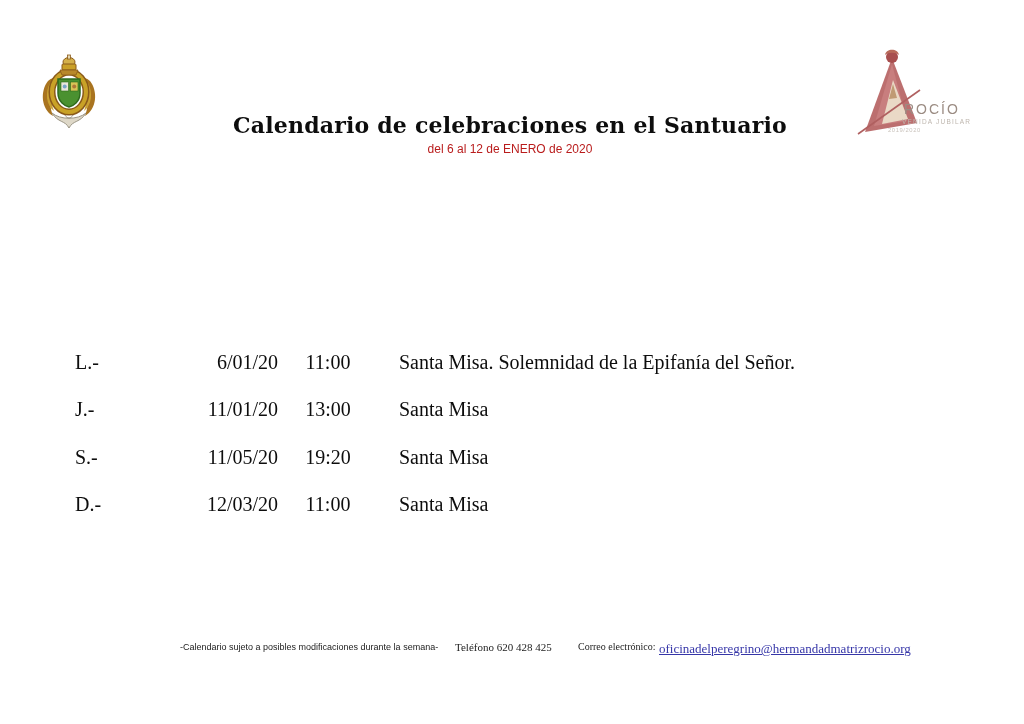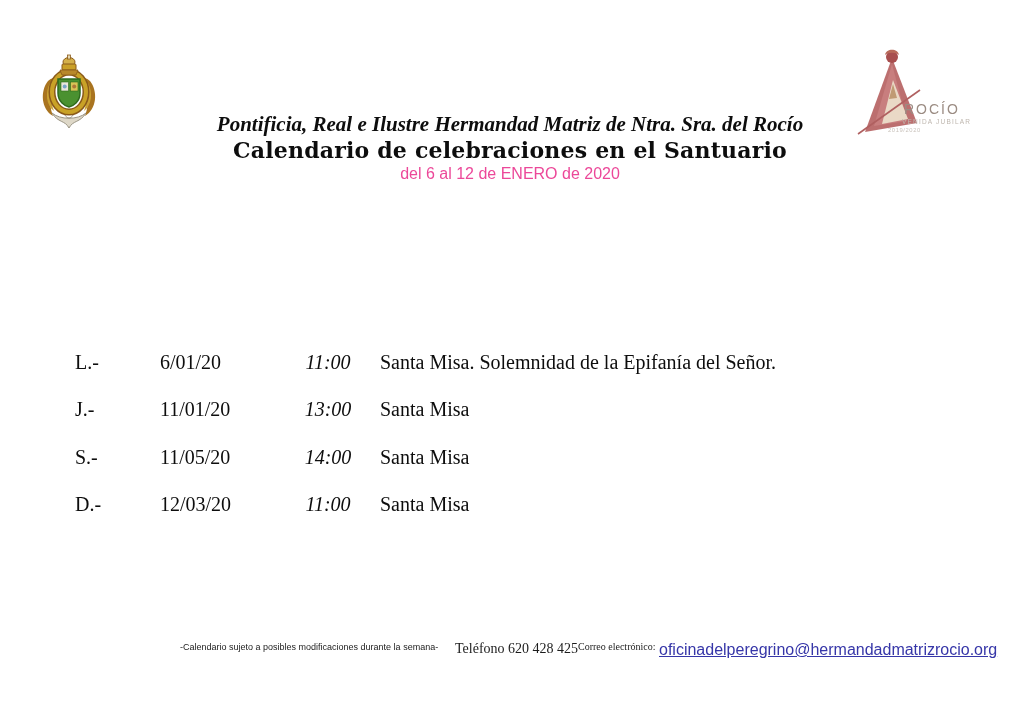--- a/index.html
+++ b/index.html
@@ -19,51 +19,51 @@
   .org-line {
     font-family:"Liberation Serif", serif; font-style:italic; font-weight:bold;
     font-size:21px; line-height:25px; white-space:nowrap;
   }
   .doc-title {
     font-family:"DejaVu Serif", serif; font-weight:bold;
     font-size:22px; line-height:27px; letter-spacing:0.2px; white-space:nowrap;
   }
   .date-range {
     font-family:"Liberation Sans", sans-serif;
-    font-size:16px; line-height:20px; color:#ec4899;
+    font-size:12px; line-height:20px; color:#b91c1c;
   }
 
   
   .schedule { position:absolute; left:0; top:350px; width:1024px; }
   .s-row { position:absolute; left:0; width:1024px; height:24px;
            font-size:20px; line-height:24px; font-family:"Liberation Serif", serif; }
   .s-row.r0 { top:0px; }   .s-row.r1 { top:47px; }
   .s-row.r2 { top:95px; }  .s-row.r3 { top:142px; }
   .c-day   { position:absolute; left:75px;  width:60px;  text-align:left; }
-  .c-date  { position:absolute; left:160px; width:118px; text-align:left; }
-  .c-time  { position:absolute; left:283px; width:90px;  text-align:center;font-style:italic; }
-  .c-event { position:absolute; left:380px; white-space:nowrap; text-align:left; }
+  .c-date  { position:absolute; left:160px; width:118px; text-align:right; }
+  .c-time  { position:absolute; left:283px; width:90px;  text-align:center; }
+  .c-event { position:absolute; left:399px; white-space:nowrap; text-align:left; }
 
   
   .footer { position:absolute; left:0; top:640px; width:908px; height:16px; }
   .f-note {
     position:absolute; left:180px; top:2px;
     font-family:"Liberation Sans", sans-serif; font-size:9px; color:#1c1c1c;
   }
   .f-phone {
     position:absolute; left:455px; top:1px;
-    font-family:"Liberation Serif", serif; font-size:14px; color:#1c1c1c;
+    font-family:"Liberation Serif", serif; font-size:11px; color:#1c1c1c;
   }
   .f-email-label {
     position:absolute; left:578px; top:1px;
     font-family:"Liberation Serif", serif; font-size:10px; color:#1c1c1c;
   }
   .f-email-link {
     position:absolute; left:659px; top:1px;
-    font-family:Liberation Sans, sans-serif; font-size:16px;
+    font-family:Liberation Serif, serif; font-size:13px;
     color:#3636a8; text-decoration:underline; cursor:pointer; white-space:nowrap;
   }
 
   svg text { font-family:"Liberation Sans", sans-serif; }
 </style>
 </head>
 <body>
 
 <div class="page">
 
@@ -86,21 +86,20 @@
     <rect x="23" y="29" width="7.5" height="9" fill="#e9e7da" stroke="#2f6b1d" stroke-width="0.6"></rect>
     <rect x="32.5" y="29" width="7.5" height="9" fill="#d9c556" stroke="#2f6b1d" stroke-width="0.6"></rect>
     <circle cx="26.7" cy="33.5" r="2" fill="#7aa5c8"></circle>
     <circle cx="36.2" cy="33.5" r="2" fill="#b07838"></circle>
 
     <path d="M14,60 C20,70 27,67 31,75 C35,67 42,70 48,60 C40,67 22,67 14,60 Z" fill="#ded8c8" stroke="#9a9484" stroke-width="1"></path>
     <path d="M27,62 C29,66 33,66 35,62" fill="none" stroke="#9a9484" stroke-width="1"></path>
   </svg>
 
   <div class="heading">
-    <div class="org-line">Pontificia, Real e Ilustre Hermandad Matriz de Ntra. Sra. del Rocío</div>
     <div class="doc-title">Calendario de celebraciones en el Santuario</div>
     <div class="date-range">del 6 al 12 de ENERO de 2020</div>
   </div>
 
   <svg class="rocio" viewBox="0 0 124 96" aria-hidden="true">
 
     <polygon points="40,12 13,86 65,77" fill="#b05656" opacity="0.85"></polygon>
     <polygon points="40,18 22,80 55,75" fill="#c98080" opacity="0.9"></polygon>
     <polygon points="41,34 30,78 56,73" fill="#ead9c6"></polygon>
     <circle cx="40" cy="11" r="6" fill="#a84f4f"></circle>
@@ -123,21 +122,21 @@
     </div>
     <div class="s-row r1">
       <span class="c-day">J.-</span>
       <span class="c-date">11/01/20</span>
       <span class="c-time">13:00</span>
       <span class="c-event">Santa Misa</span>
     </div>
     <div class="s-row r2">
       <span class="c-day">S.-</span>
       <span class="c-date">11/05/20</span>
-      <span class="c-time">14:00</span>
+      <span class="c-time">19:20</span>
       <span class="c-event">Santa Misa</span>
     </div>
     <div class="s-row r3">
       <span class="c-day">D.-</span>
       <span class="c-date">12/03/20</span>
       <span class="c-time">11:00</span>
       <span class="c-event">Santa Misa</span>
     </div>
   </div>
 

